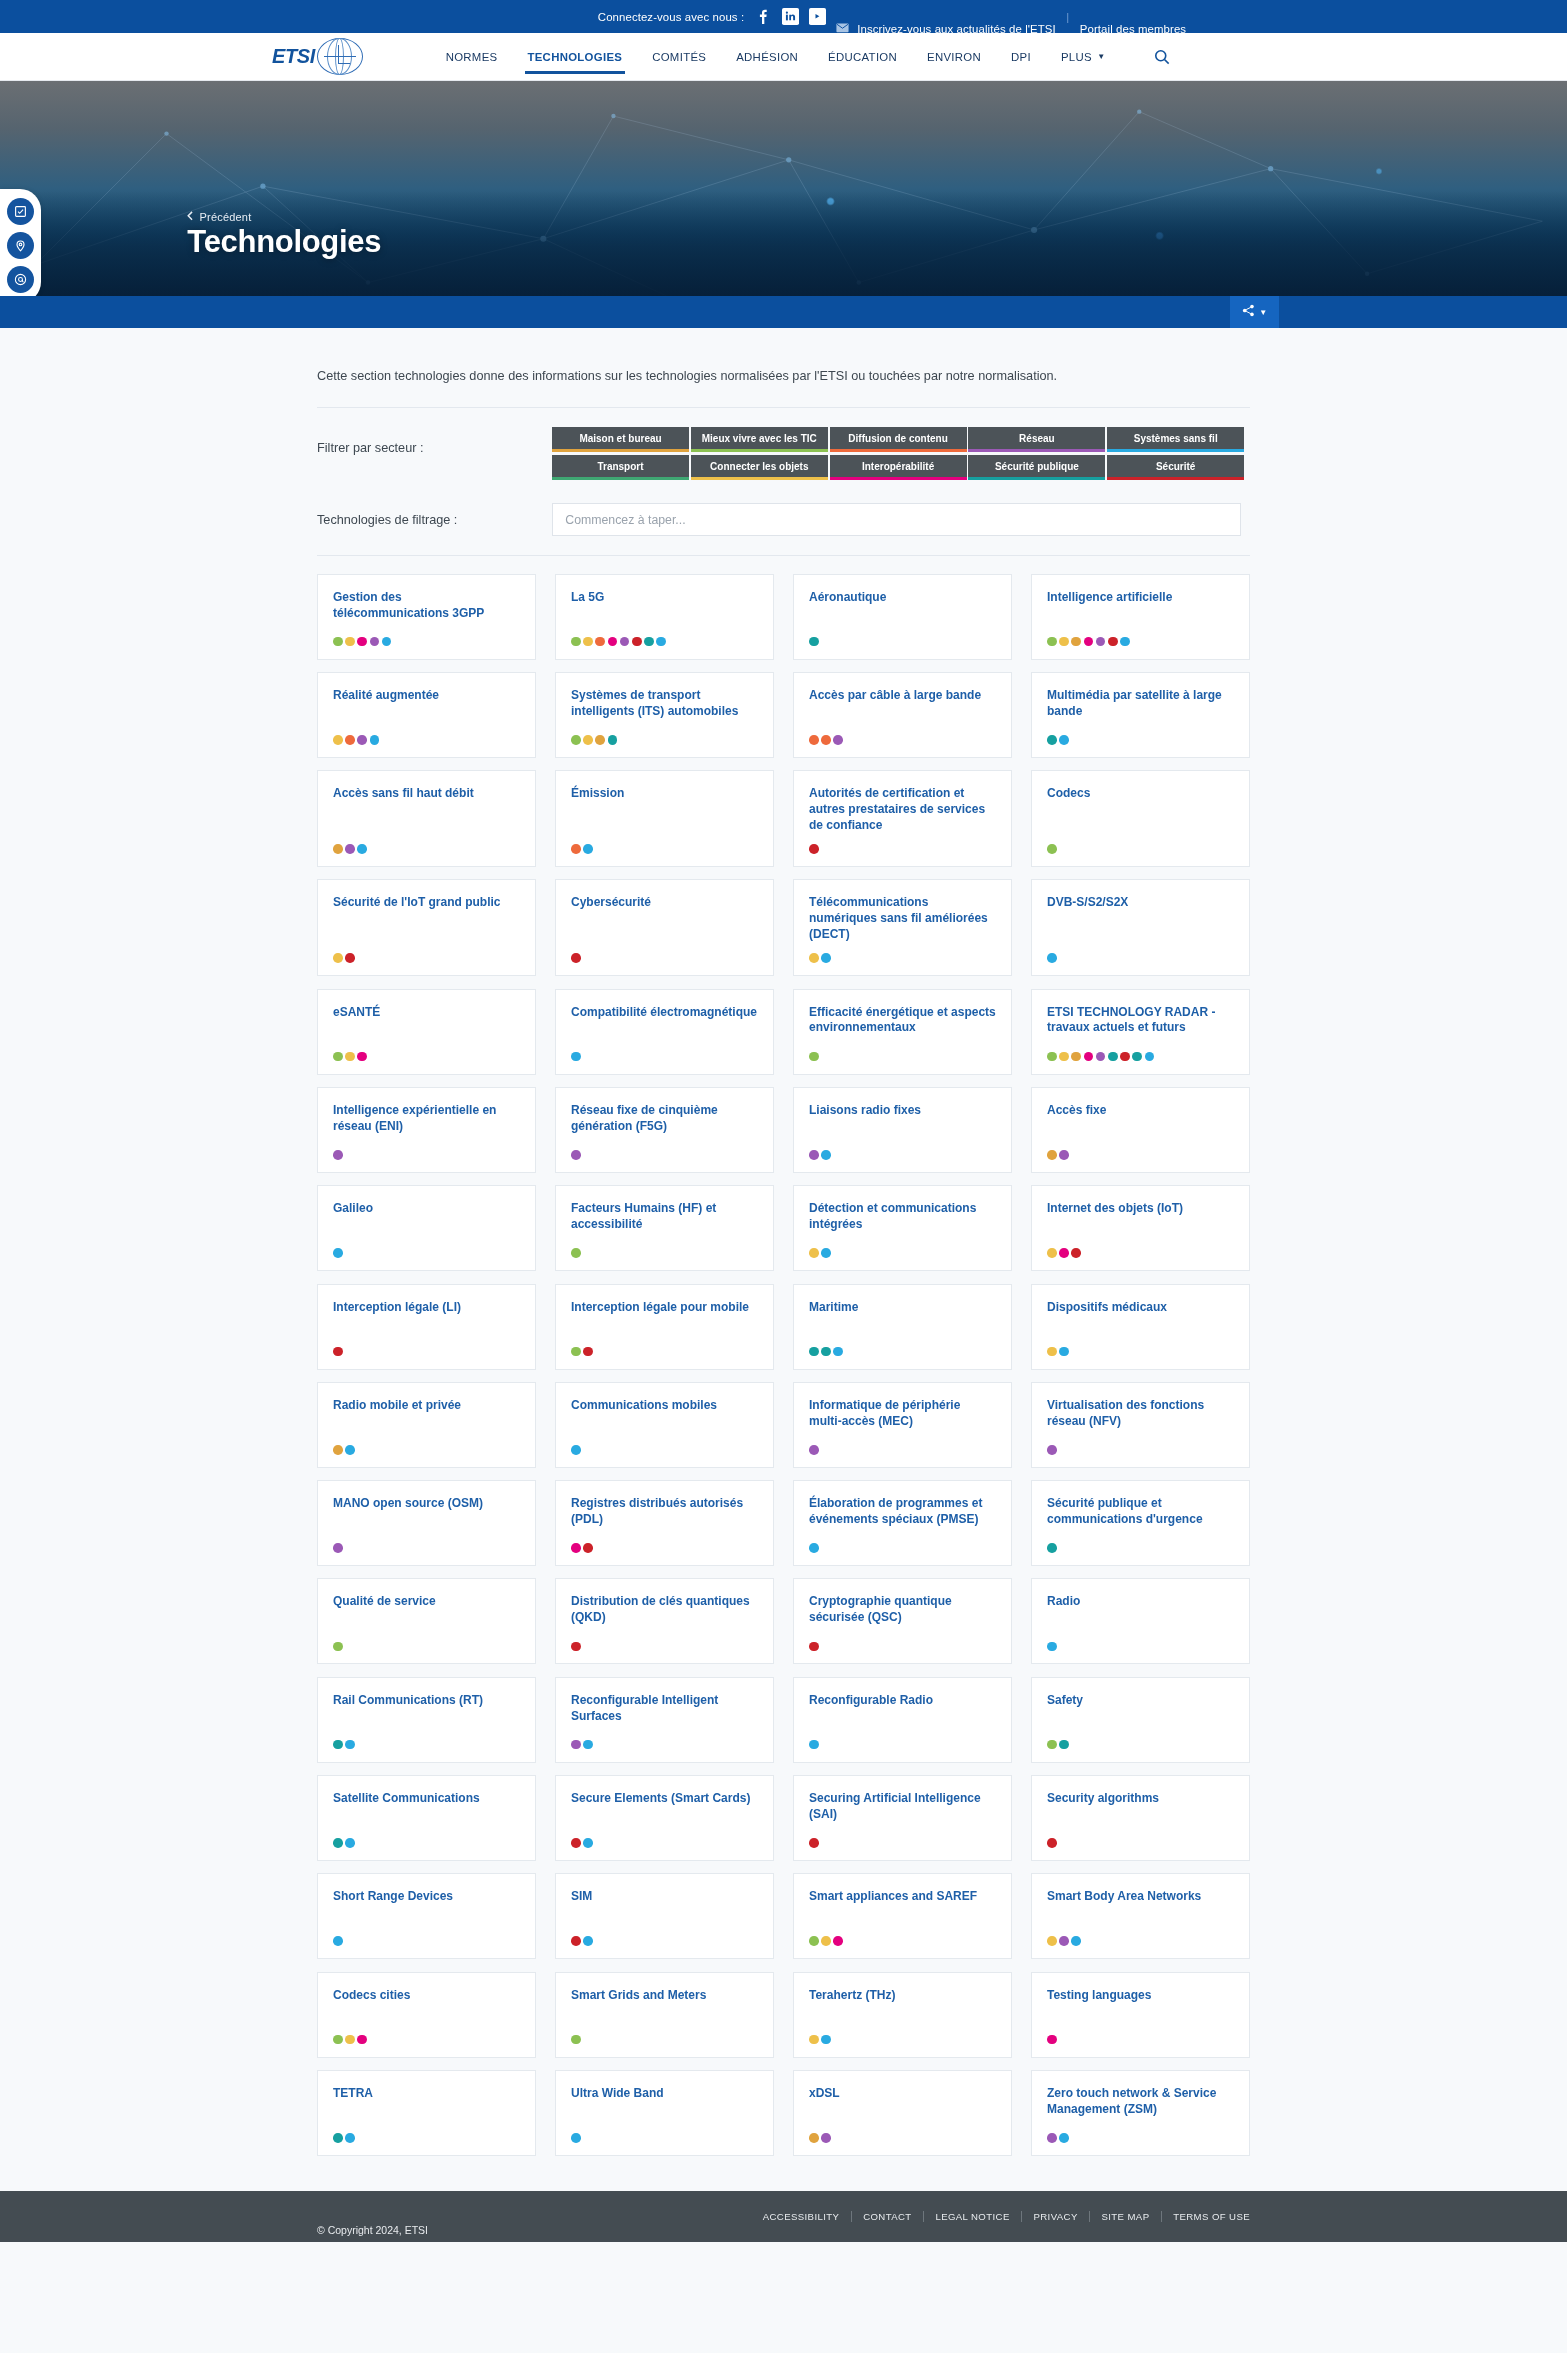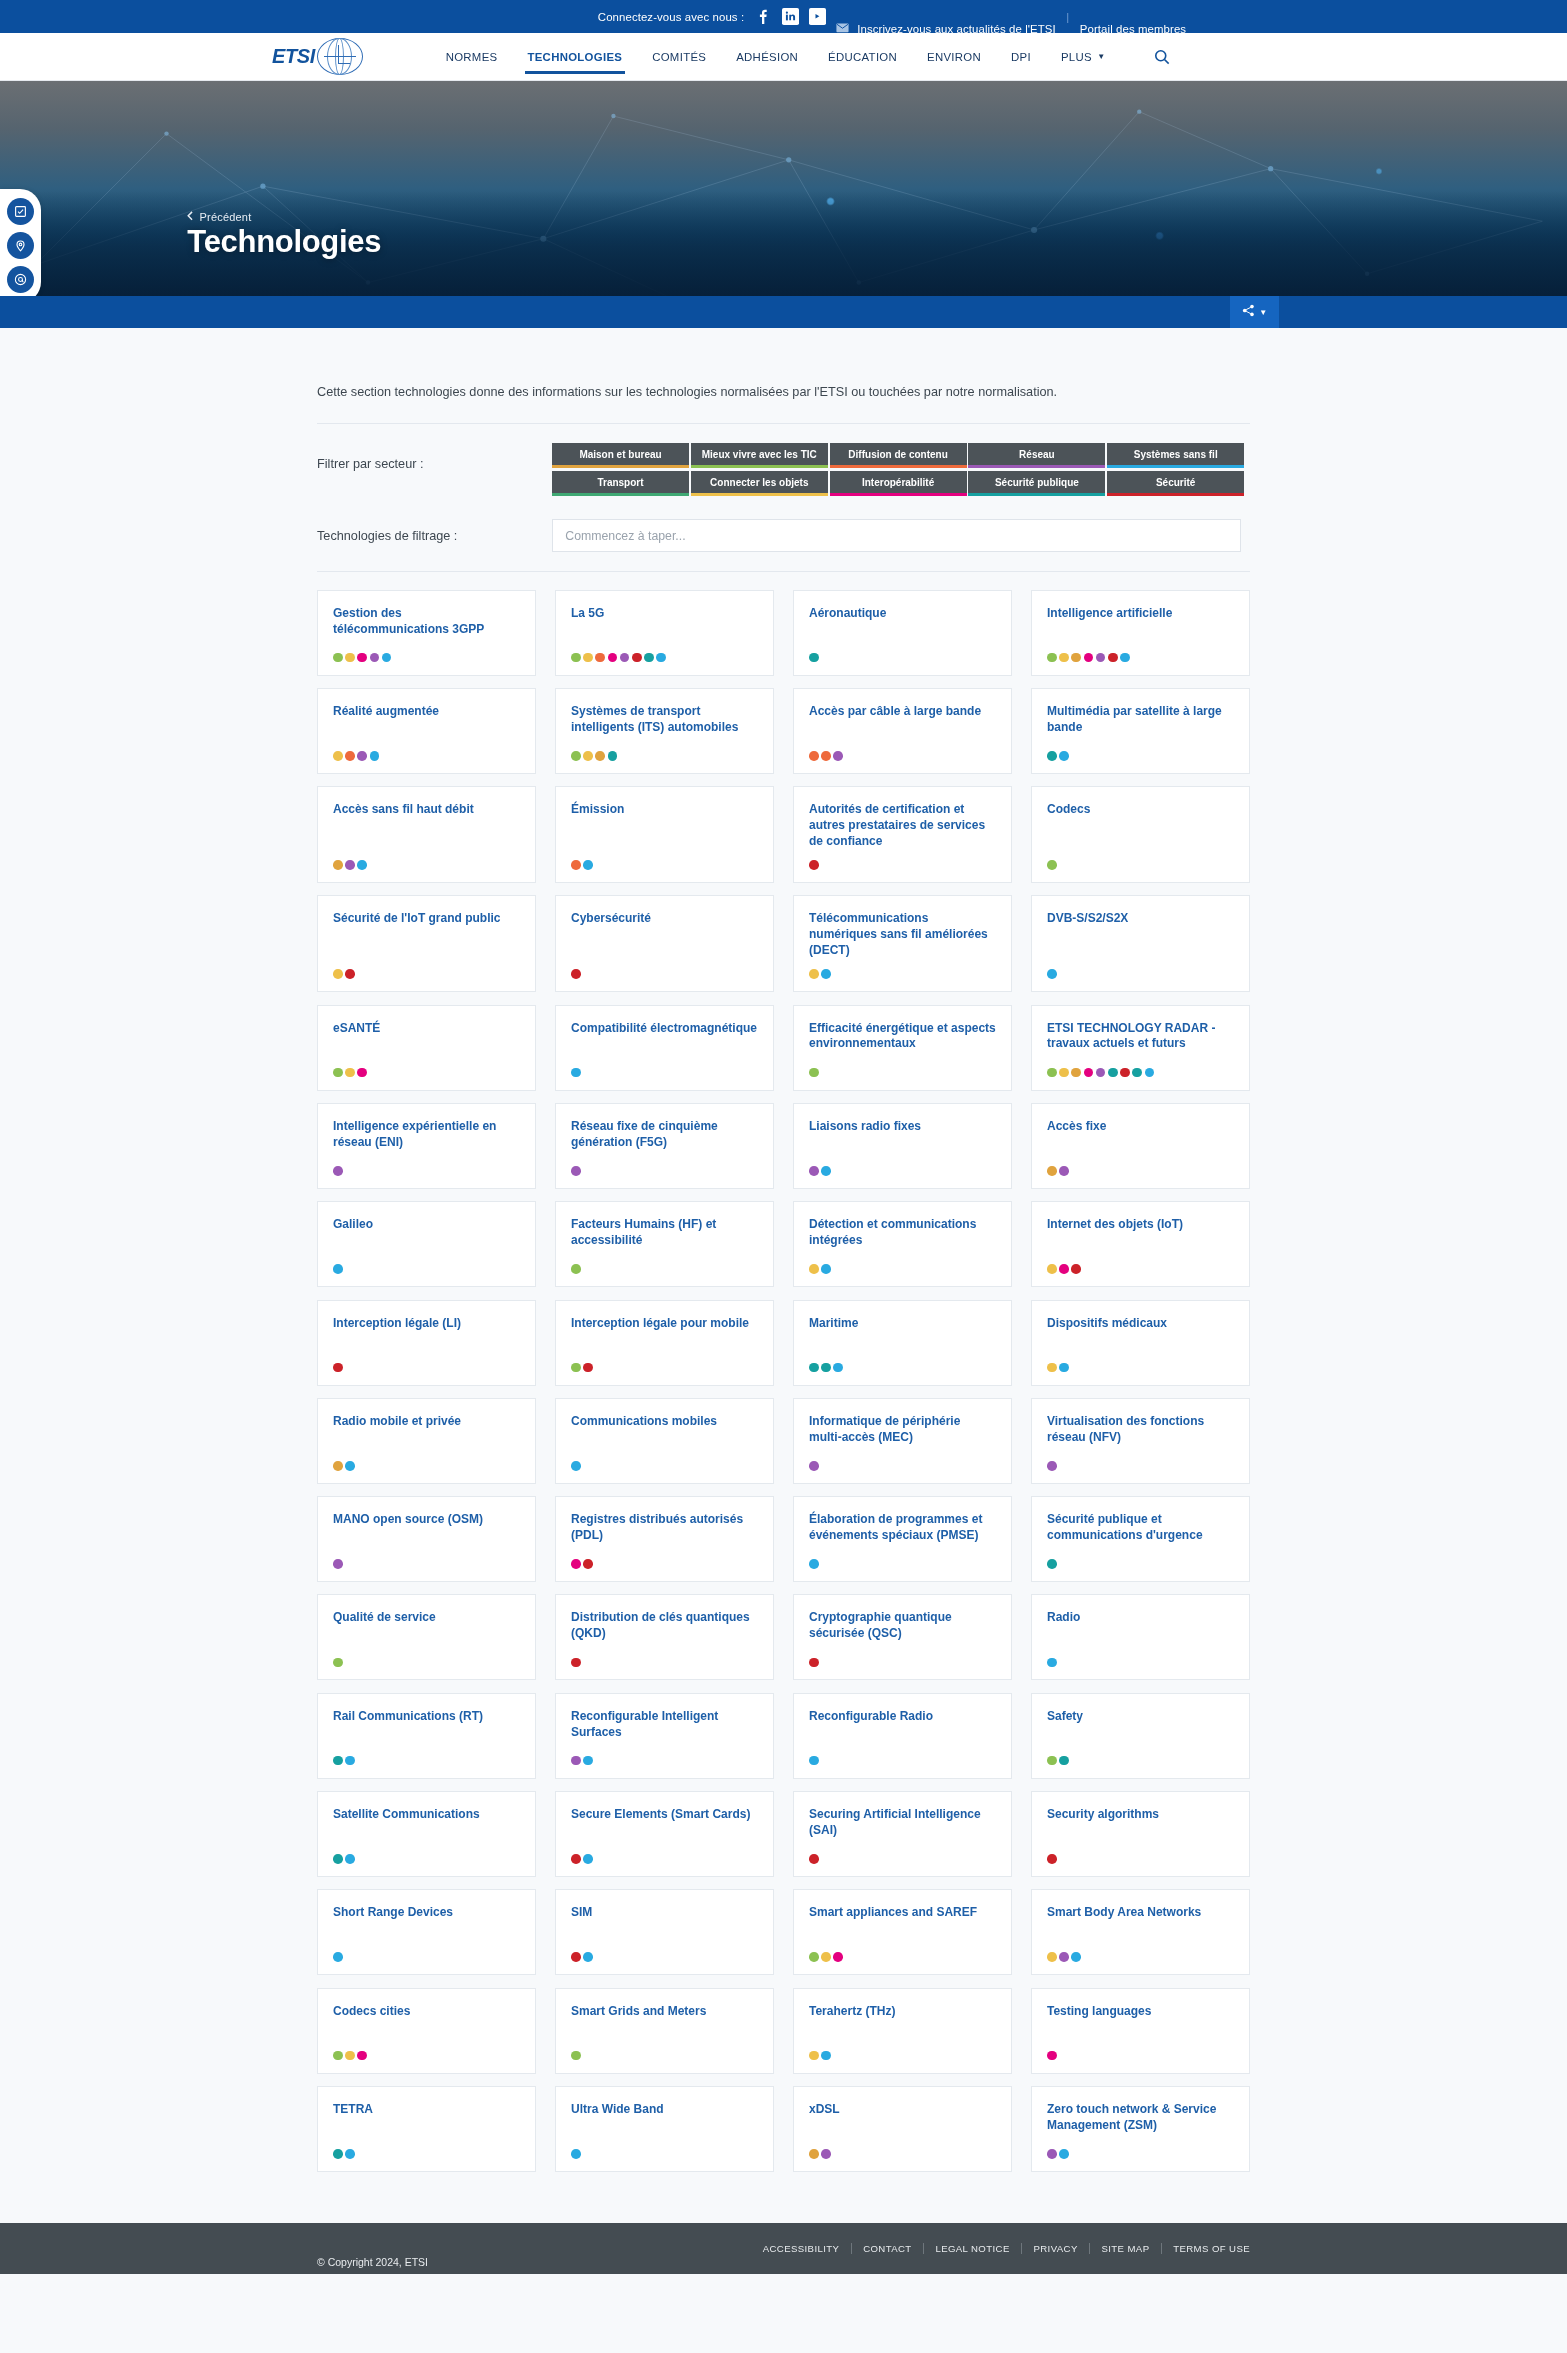--- a/index.html
+++ b/index.html
@@ -177,21 +177,21 @@
     color:#fff; cursor:pointer;
   }
 
   
   .page {
     background:#f7f9fb;
     padding-bottom: 35px;
   }
   .container {
     width: 933px;
-    margin: 16px auto;
+    margin: 0 auto;
     padding-top: 39px;
   }
   .intro {
     font-size: 12.7px;
     color:#3d4750;
     line-height:1.5;
     margin: 0 0 21px 0;
   }
   .rule { height:0.9px; background:#e3e8ee; margin: 0 0 19px 0; }
 

